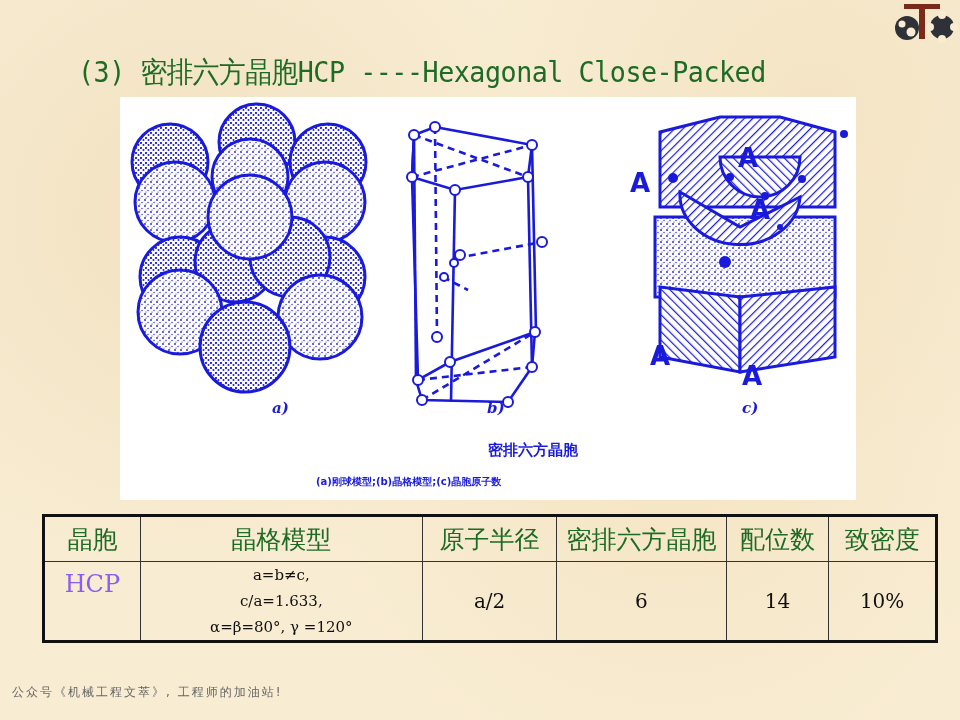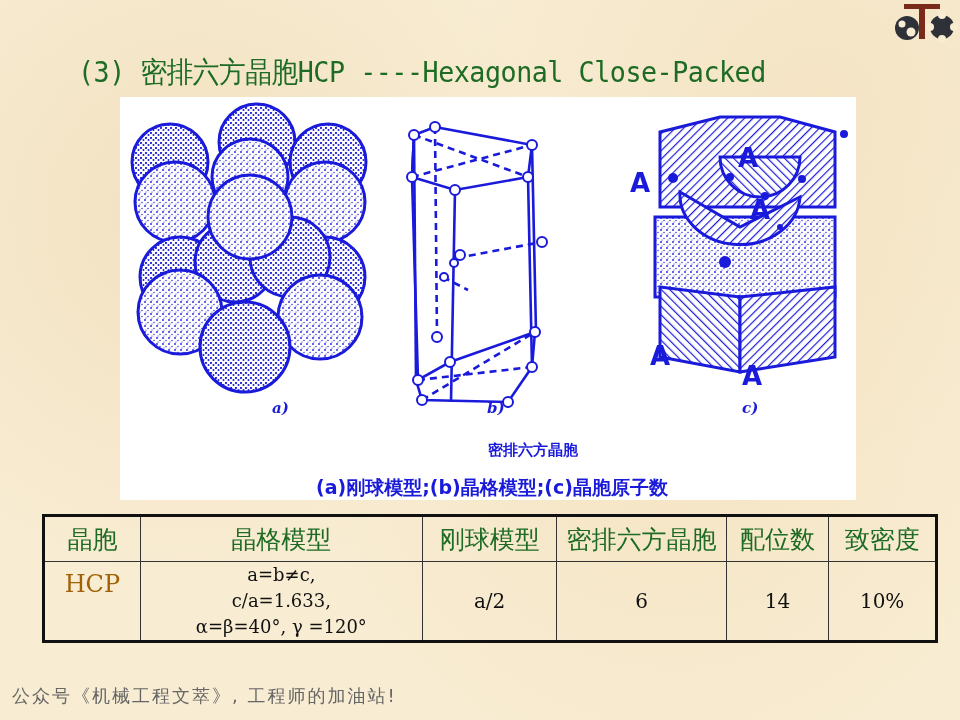--- a/index.html
+++ b/index.html
@@ -28,37 +28,37 @@
     position: absolute; color: #1a1adb; font-weight: bold; font-style: italic;
     font-family: "DejaVu Serif", serif; font-size: 15px;
   }
   .fig-caption-title {
     position: absolute; left: 0; width: 100%; top: 344px; text-align: center;
     color: #1a1adb; font-weight: bold; font-size: 15px; padding-left: 90px; box-sizing: border-box;
     font-family: "DejaVu Sans", sans-serif;
   }
   .fig-caption-sub {
     position: absolute; left: 196px; top: 378px;
-    color: #1a1adb; font-weight: bold; font-size: 19px;
+    color: #1a1adb; font-weight: bold; font-size: 10px;
     font-family: "DejaVu Sans", sans-serif;
   }
   table.props {
     position: absolute; left: 42px; top: 514px; width: 896px; height: 108px;
     border-collapse: collapse; border: 3px solid #111;
   }
   table.props td, table.props th { border: 1px solid #333; text-align: center; padding: 0; }
   table.props th {
     height: 44px; font-weight: normal; color: #1d6b24; font-size: 25px;
     font-family: "DejaVu Sans", sans-serif;
   }
   table.props td { vertical-align: middle; font-size: 20px; color: #111; }
-  table.props td.rowhead { vertical-align: top; color: #a16207; font-size: 24px; padding-top: 8px; }
-  table.props td.params { font-size: 18px; line-height: 26px; }
+  table.props td.rowhead { vertical-align: top; color: #8b5cf6; font-size: 24px; padding-top: 8px; }
+  table.props td.params { font-size: 15px; line-height: 26px; }
   .footer {
-    position: absolute; left: 12px; top: 684px; color: #666; font-size: 18px;
+    position: absolute; left: 12px; top: 684px; color: #666; font-size: 12px;
     letter-spacing: 2px; font-family: "DejaVu Sans", sans-serif;
   }
 </style>
 </head>
 <body>
 
 <div class="logo">
   <svg width="70" height="42" viewBox="0 0 70 42">
     <rect x="14" y="2" width="36" height="5" fill="#7a2a1a"></rect>
     <rect x="29" y="5" width="6" height="32" fill="#7a2a1a"></rect>
@@ -197,31 +197,31 @@
       <col style="width:283px">
       <col style="width:135px">
     <col style="width:170px">
       <col style="width:103px">
       <col style="width:108px">
   </colgroup>
   <tbody>
       <tr>
     <th>晶胞</th>
     <th>晶格模型</th>
-    <th>刚球模型</th>
+    <th>原子半径</th>
     <th>密排六方晶胞</th>
     <th>配位数</th>
     <th>致密度</th>
   </tr>
   <tr>
     <td class="rowhead">HCP</td>
     <td class="params">
       <div>a=b≠c,</div>
       <div>c/a=1.633,</div>
-      <div>α=β=40°, γ =120°</div>
+      <div>α=β=80°, γ =120°</div>
     </td>
     <td>a/2</td>
     <td>6</td>
     <td>14</td>
     <td>10%</td>
   </tr>
 </tbody>
   </table>
 
 <div class="footer">公众号《机械工程文萃》, 工程师的加油站!</div>

